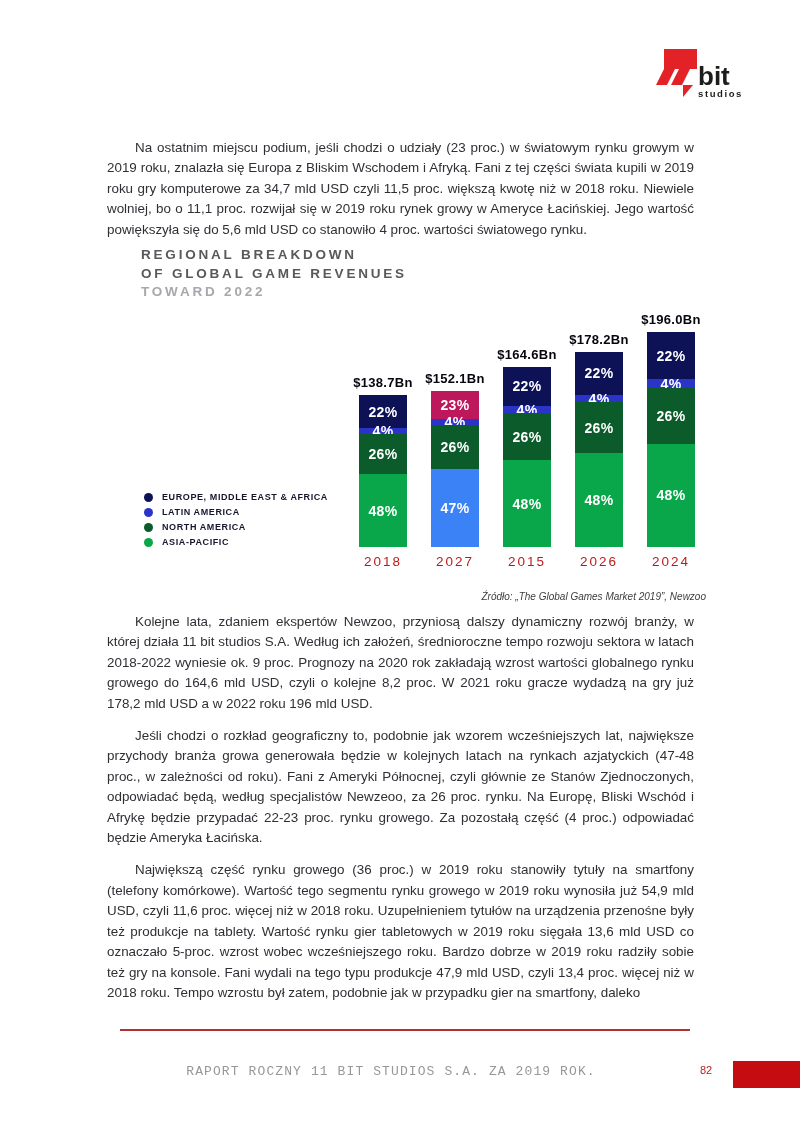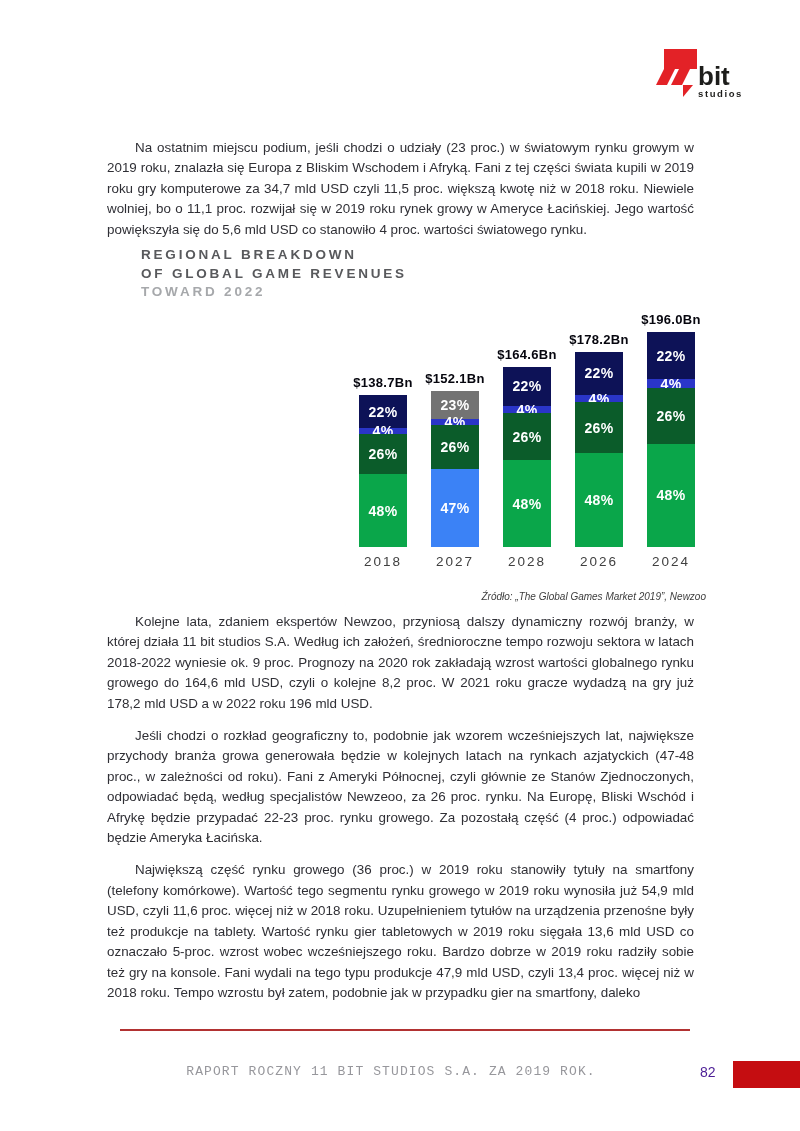--- a/index.html
+++ b/index.html
@@ -24,37 +24,37 @@
   
   .bar-chart{position:absolute;left:359px;top:308px;height:239px;display:flex;
              gap:24px;align-items:flex-end;}
   .bar-col{position:relative;width:48px;display:flex;flex-direction:column;
            align-items:center;justify-content:flex-end;}
   .bar-total{font-weight:700;font-size:13px;color:#06060e;white-space:nowrap;
              margin-bottom:5px;letter-spacing:.3px;}
   .bar-seg{width:100%;flex:0 0 auto;display:flex;align-items:center;justify-content:center;
            color:#ffffff;font-size:14px;font-weight:600;letter-spacing:.4px;overflow:visible;}
   .bar-year{position:absolute;top:100%;margin-top:7px;left:50%;transform:translateX(-50%);
-            font-size:13.5px;letter-spacing:2px;color:#404040;white-space:nowrap;}
+            font-size:13.5px;letter-spacing:2px;color:#b91c1c;white-space:nowrap;}
 
   
   .legend{position:absolute;left:144px;top:492px;}
   .legend-item{display:flex;align-items:center;margin-bottom:5px;height:10px;}
   .legend-dot{width:9px;height:9px;border-radius:50%;margin-right:9px;flex:0 0 auto;}
   .legend-label{font-size:9px;font-weight:700;letter-spacing:.6px;color:#15152e;white-space:nowrap;}
 
   
   .source{position:absolute;left:95px;top:591px;width:611px;text-align:right;
           font-size:10px;color:#3d3d3d;font-style:italic;}
 
   
   .footer-rule{position:absolute;left:120px;top:1029px;width:570px;height:2px;background:#b23232;}
   .footer-text{position:absolute;left:0;top:1064px;width:782px;text-align:center;
                font-size:13px;letter-spacing:1.1px;color:#97979c;font-family:Liberation Mono, monospace;}
-  .page-number{position:absolute;left:700px;top:1064px;font-size:14px;color:#4c1d95;}
+  .page-number{position:absolute;left:700px;top:1064px;font-size:11px;color:#b91c1c;}
   .footer-block{position:absolute;left:733px;top:1061px;width:67px;height:27px;background:#c50d11;}
 </style>
 </head>
 <body>
 
 <div class="page">
 
   <svg class="logo" viewBox="0 0 105 55">
     <g fill="#e32227">
       <rect x="14" y="3" width="33" height="20"></rect>
@@ -82,52 +82,70 @@
       <div class="bar-col">
         <div class="bar-total">$138.7Bn</div>
         <div class="bar-seg" style="background: rgb(13, 18, 87); height: 33.5px;">22%</div>
         <div class="bar-seg" style="background: rgb(42, 53, 200); height: 6.1px;">4%</div>
         <div class="bar-seg" style="background: rgb(11, 92, 42); height: 39.6px;">26%</div>
         <div class="bar-seg" style="background: rgb(10, 166, 74); height: 73px;">48%</div>
         <div class="bar-year">2018</div>
       </div>
       <div class="bar-col">
         <div class="bar-total">$152.1Bn</div>
-        <div class="bar-seg" style="background: #737373; height: 28px;">23%</div>
+        <div class="bar-seg" style="background: #be185d; height: 28px;">23%</div>
         <div class="bar-seg" style="background: rgb(42, 53, 200); height: 6.7px;">4%</div>
         <div class="bar-seg" style="background: rgb(11, 92, 42); height: 43.4px;">26%</div>
         <div class="bar-seg" style="background: #3b82f6; height: 78.4px;">47%</div>
         <div class="bar-year">2027</div>
       </div>
       <div class="bar-col">
         <div class="bar-total">$164.6Bn</div>
         <div class="bar-seg" style="background: rgb(13, 18, 87); height: 39.7px;">22%</div>
         <div class="bar-seg" style="background: rgb(42, 53, 200); height: 7.2px;">4%</div>
         <div class="bar-seg" style="background: rgb(11, 92, 42); height: 46.9px;">26%</div>
         <div class="bar-seg" style="background: rgb(10, 166, 74); height: 86.7px;">48%</div>
-        <div class="bar-year">2028</div>
+        <div class="bar-year">2015</div>
       </div>
       <div class="bar-col">
         <div class="bar-total">$178.2Bn</div>
         <div class="bar-seg" style="background: rgb(13, 18, 87); height: 43px;">22%</div>
         <div class="bar-seg" style="background: rgb(42, 53, 200); height: 7.8px;">4%</div>
         <div class="bar-seg" style="background: rgb(11, 92, 42); height: 50.8px;">26%</div>
         <div class="bar-seg" style="background: rgb(10, 166, 74); height: 93.8px;">48%</div>
         <div class="bar-year">2026</div>
       </div>
       <div class="bar-col">
         <div class="bar-total">$196.0Bn</div>
         <div class="bar-seg" style="background: rgb(13, 18, 87); height: 47.3px;">22%</div>
         <div class="bar-seg" style="background: rgb(42, 53, 200); height: 8.6px;">4%</div>
         <div class="bar-seg" style="background: rgb(11, 92, 42); height: 55.9px;">26%</div>
         <div class="bar-seg" style="background: rgb(10, 166, 74); height: 103.2px;">48%</div>
         <div class="bar-year">2024</div>
       </div>
     </div>
 
+  <div class="legend">
+      <div class="legend-item">
+        <span class="legend-dot" style="background: rgb(13, 18, 87);"></span>
+        <span class="legend-label">EUROPE, MIDDLE EAST &amp; AFRICA</span>
+      </div>
+      <div class="legend-item">
+        <span class="legend-dot" style="background: rgb(42, 53, 200);"></span>
+        <span class="legend-label">LATIN AMERICA</span>
+      </div>
+      <div class="legend-item">
+        <span class="legend-dot" style="background: rgb(11, 92, 42);"></span>
+        <span class="legend-label">NORTH AMERICA</span>
+      </div>
+      <div class="legend-item">
+        <span class="legend-dot" style="background: rgb(10, 166, 74);"></span>
+        <span class="legend-label">ASIA-PACIFIC</span>
+      </div>
+    </div>
 
   <div class="source">Źródło: „The Global Games Market 2019”, Newzoo</div>
 
   <div class="bodytext" id="textblock2">
     <p>Kolejne lata, zdaniem ekspertów Newzoo, przyniosą dalszy dynamiczny rozwój branży, w której działa 11 bit studios S.A. Według ich założeń, średnioroczne tempo rozwoju sektora w latach 2018-2022 wyniesie ok. 9 proc. Prognozy na 2020 rok zakładają wzrost wartości globalnego rynku growego do 164,6 mld USD, czyli o kolejne 8,2 proc. W 2021 roku gracze wydadzą na gry już 178,2 mld USD a w 2022 roku 196 mld USD.</p>
     <p>Jeśli chodzi o rozkład geograficzny to, podobnie jak wzorem wcześniejszych lat, największe przychody branża growa generowała będzie w kolejnych latach na rynkach azjatyckich (47-48 proc., w zależności od roku). Fani z Ameryki Północnej, czyli głównie ze Stanów Zjednoczonych, odpowiadać będą, według specjalistów Newzeoo, za 26 proc. rynku. Na Europę, Bliski Wschód i Afrykę będzie przypadać 22-23 proc. rynku growego. Za pozostałą część (4 proc.) odpowiadać będzie Ameryka Łacińska.</p>
     <p>Największą część rynku growego (36 proc.) w 2019 roku stanowiły tytuły na smartfony (telefony komórkowe). Wartość tego segmentu rynku growego w 2019 roku wynosiła już 54,9 mld USD, czyli 11,6 proc. więcej niż w 2018 roku. Uzupełnieniem tytułów na urządzenia przenośne były też produkcje na tablety. Wartość rynku gier tabletowych w 2019 roku sięgała 13,6 mld USD co oznaczało 5-proc. wzrost wobec wcześniejszego roku. Bardzo dobrze w 2019 roku radziły sobie też gry na konsole. Fani wydali na tego typu produkcje 47,9 mld USD, czyli 13,4 proc. więcej niż w 2018 roku. Tempo wzrostu był zatem, podobnie jak w przypadku gier na smartfony, daleko</p>
   </div>
 
   <div class="footer-rule"></div>

